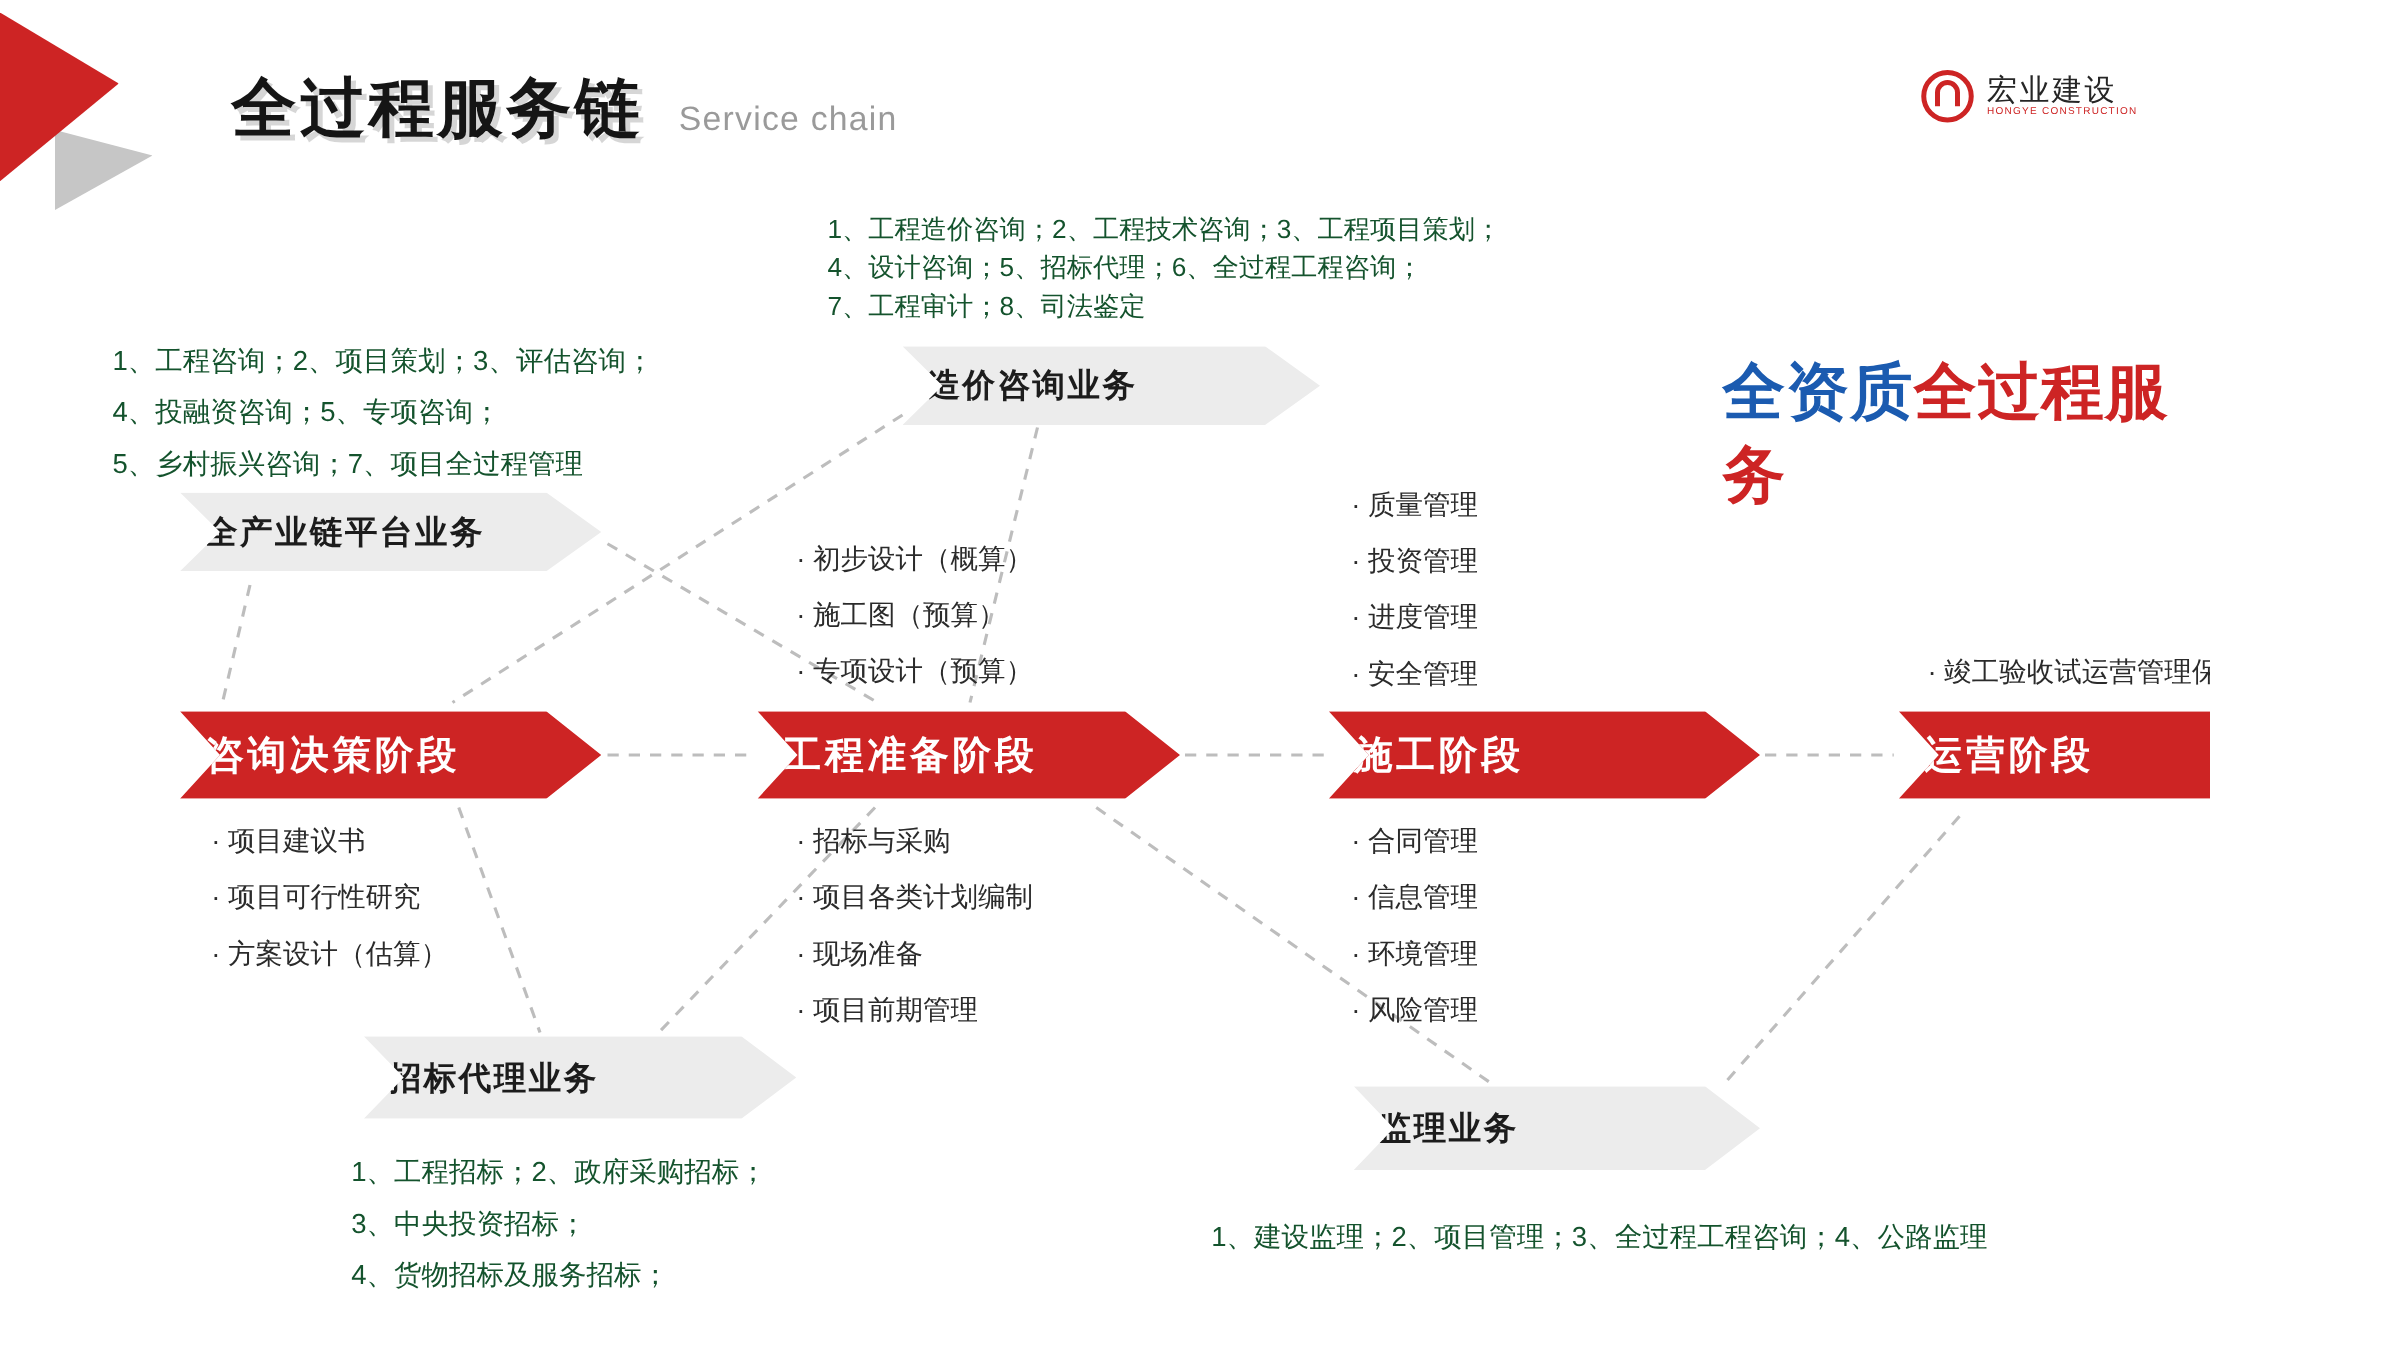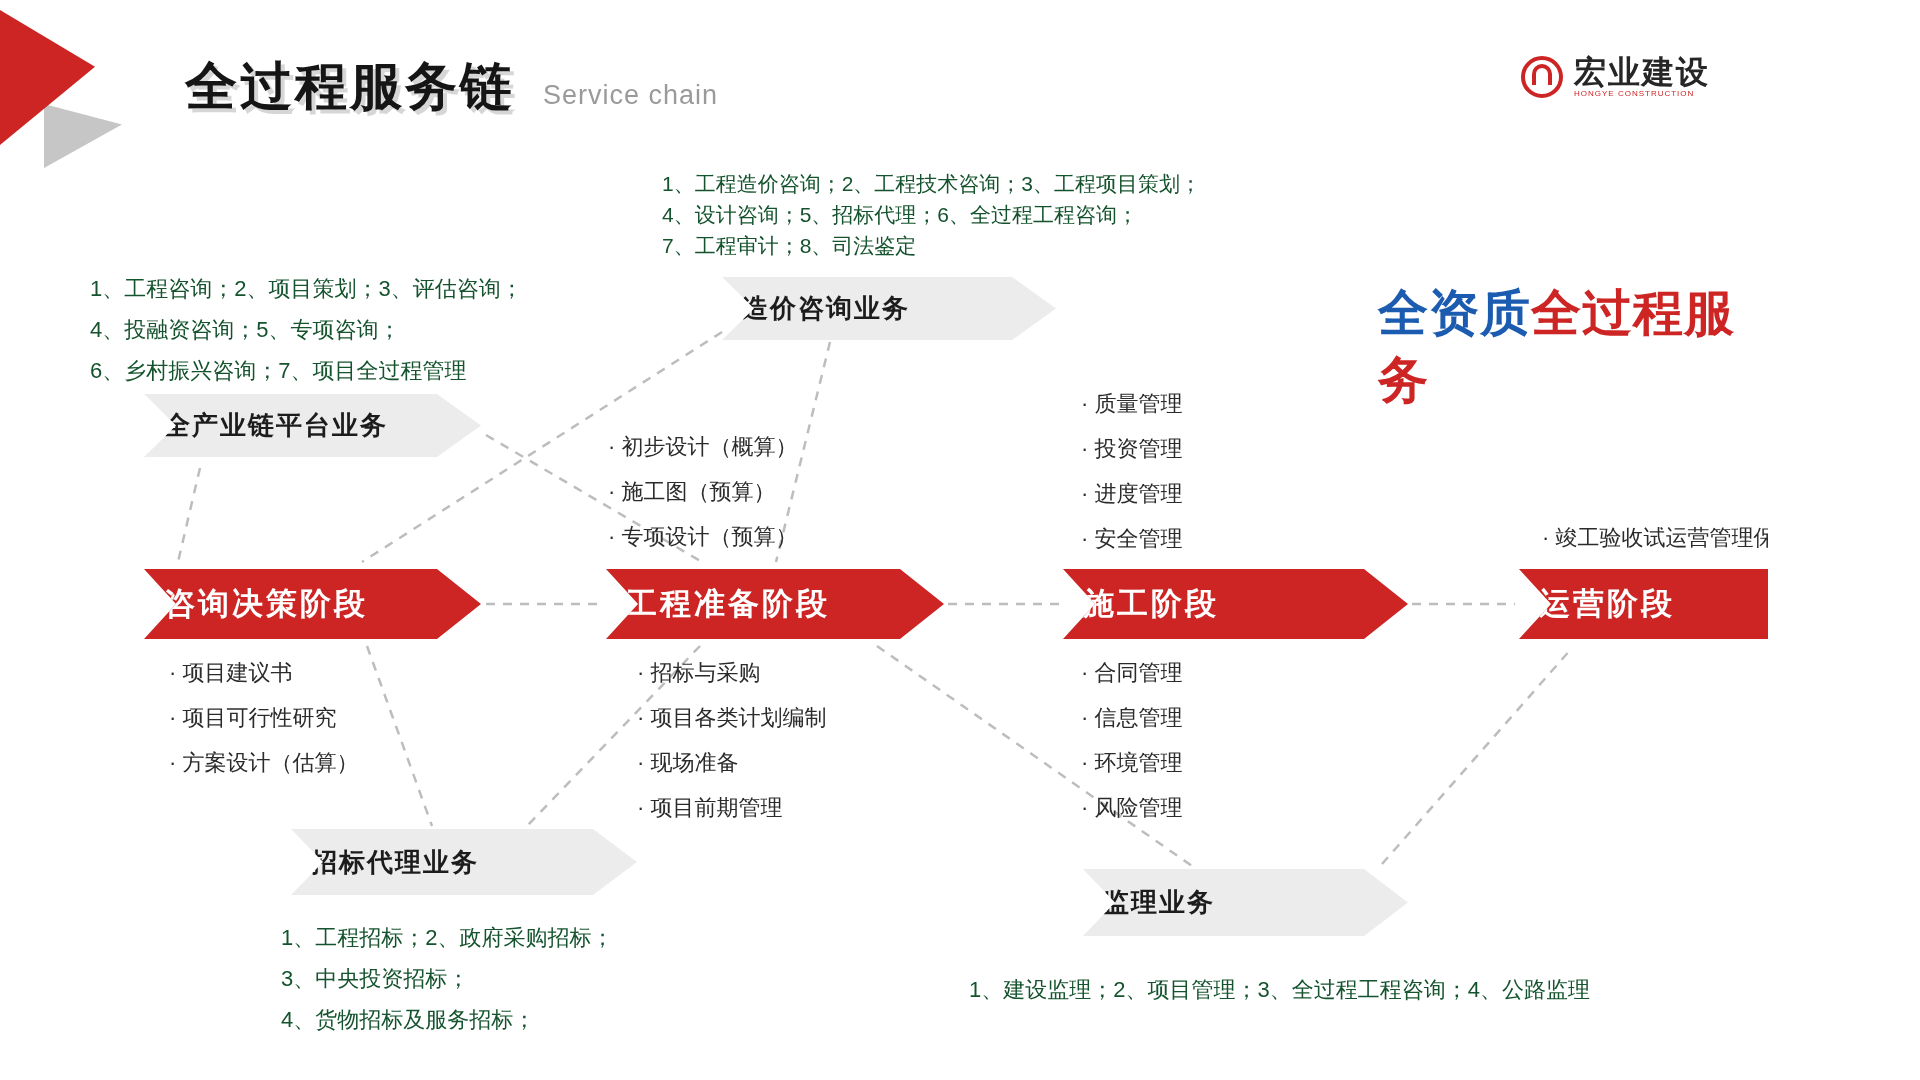--- a/index.html
+++ b/index.html
@@ -14,21 +14,21 @@
   .corner-gray { position:absolute; left:44px; top:104px; width:78px; height:64px; background:#c6c6c6;
                  clip-path:polygon(0 0,100% 32%,0 100%); z-index:1; }
 
   .title-row { position:absolute; left:185px; top:52px; display:flex; align-items:baseline; gap:28px; z-index:3; }
   .page-title { font-size:52px; font-weight:800; color:#151515; margin:0; letter-spacing:3px;
                 text-shadow:4px 4px 0 rgba(0,0,0,0.16); }
   .page-subtitle { font-size:27px; color:#9a9a9a; letter-spacing:1px; }
 
   .logo { position:absolute; right:58px; top:54px; display:flex; align-items:center; gap:9px; z-index:3; }
   .logo-txt { display:flex; flex-direction:column; line-height:1.05; }
-  .logo-name { font-size:32px; font-weight:700; color:#262626; letter-spacing:2px; }
+  .logo-name { font-size:24px; font-weight:400; color:#262626; letter-spacing:2px; }
   .logo-sub  { font-size:8px; color:var(--red); letter-spacing:1px; }
 
   .headline { position:absolute; left:1338px; top:280px; font-size:50px; font-weight:800; letter-spacing:1px; z-index:3;margin-left:40px; }
   .hl-blue { color:var(--blue); } .hl-red { color:var(--red); }
 
   .arrow { position:absolute; display:flex; align-items:center; padding-left:20px;
            clip-path:polygon(0 0, calc(100% - 44px) 0, 100% 50%, calc(100% - 44px) 100%, 0 100%, 32px 50%); z-index:2; }
   .stage  { background:var(--red); color:#fff; font-size:31px; font-weight:700; height:70px; top:569px; letter-spacing:3px; }
   .banner { background:var(--banner); color:#1c1c1c; font-size:26px; font-weight:600; letter-spacing:2px; }
 
@@ -107,32 +107,32 @@
   </div>
 
   <div class="note" style="left:662px;top:168px;line-height:31px;font-size:21px;">
     <div>1、工程造价咨询；2、工程技术咨询；3、工程项目策划；</div>
     <div>4、设计咨询；5、招标代理；6、全过程工程咨询；</div>
     <div>7、工程审计；8、司法鉴定</div>
   </div>
   <div class="note" style="left:90px;top:268px;line-height:41px;">
     <div>1、工程咨询；2、项目策划；3、评估咨询；</div>
     <div>4、投融资咨询；5、专项咨询；</div>
-    <div>6、乡村振兴咨询；7、项目全过程管理</div>
+    <div>5、乡村振兴咨询；7、项目全过程管理</div>
   </div>
   <div class="note" style="left:281px;top:917px;line-height:41px;">
     <div>1、工程招标；2、政府采购招标；</div>
     <div>3、中央投资招标；</div>
     <div>4、货物招标及服务招标；</div>
   </div>
   <div class="note" style="left:969px;top:975px;">
     <div>1、建设监理；2、项目管理；3、全过程工程咨询；4、公路监理</div>
   </div>
 
-  <div class="blist" style="left:608px;top:424px;">
+  <div class="blist" style="left:637px;top:424px;">
     <div class="li">· 初步设计（概算）</div>
     <div class="li">· 施工图（预算）</div>
     <div class="li">· 专项设计（预算）</div>
   </div>
   <div class="blist" style="left:1081px;top:381px;">
     <div class="li">· 质量管理</div>
     <div class="li">· 投资管理</div>
     <div class="li">· 进度管理</div>
     <div class="li">· 安全管理</div>
   </div>

